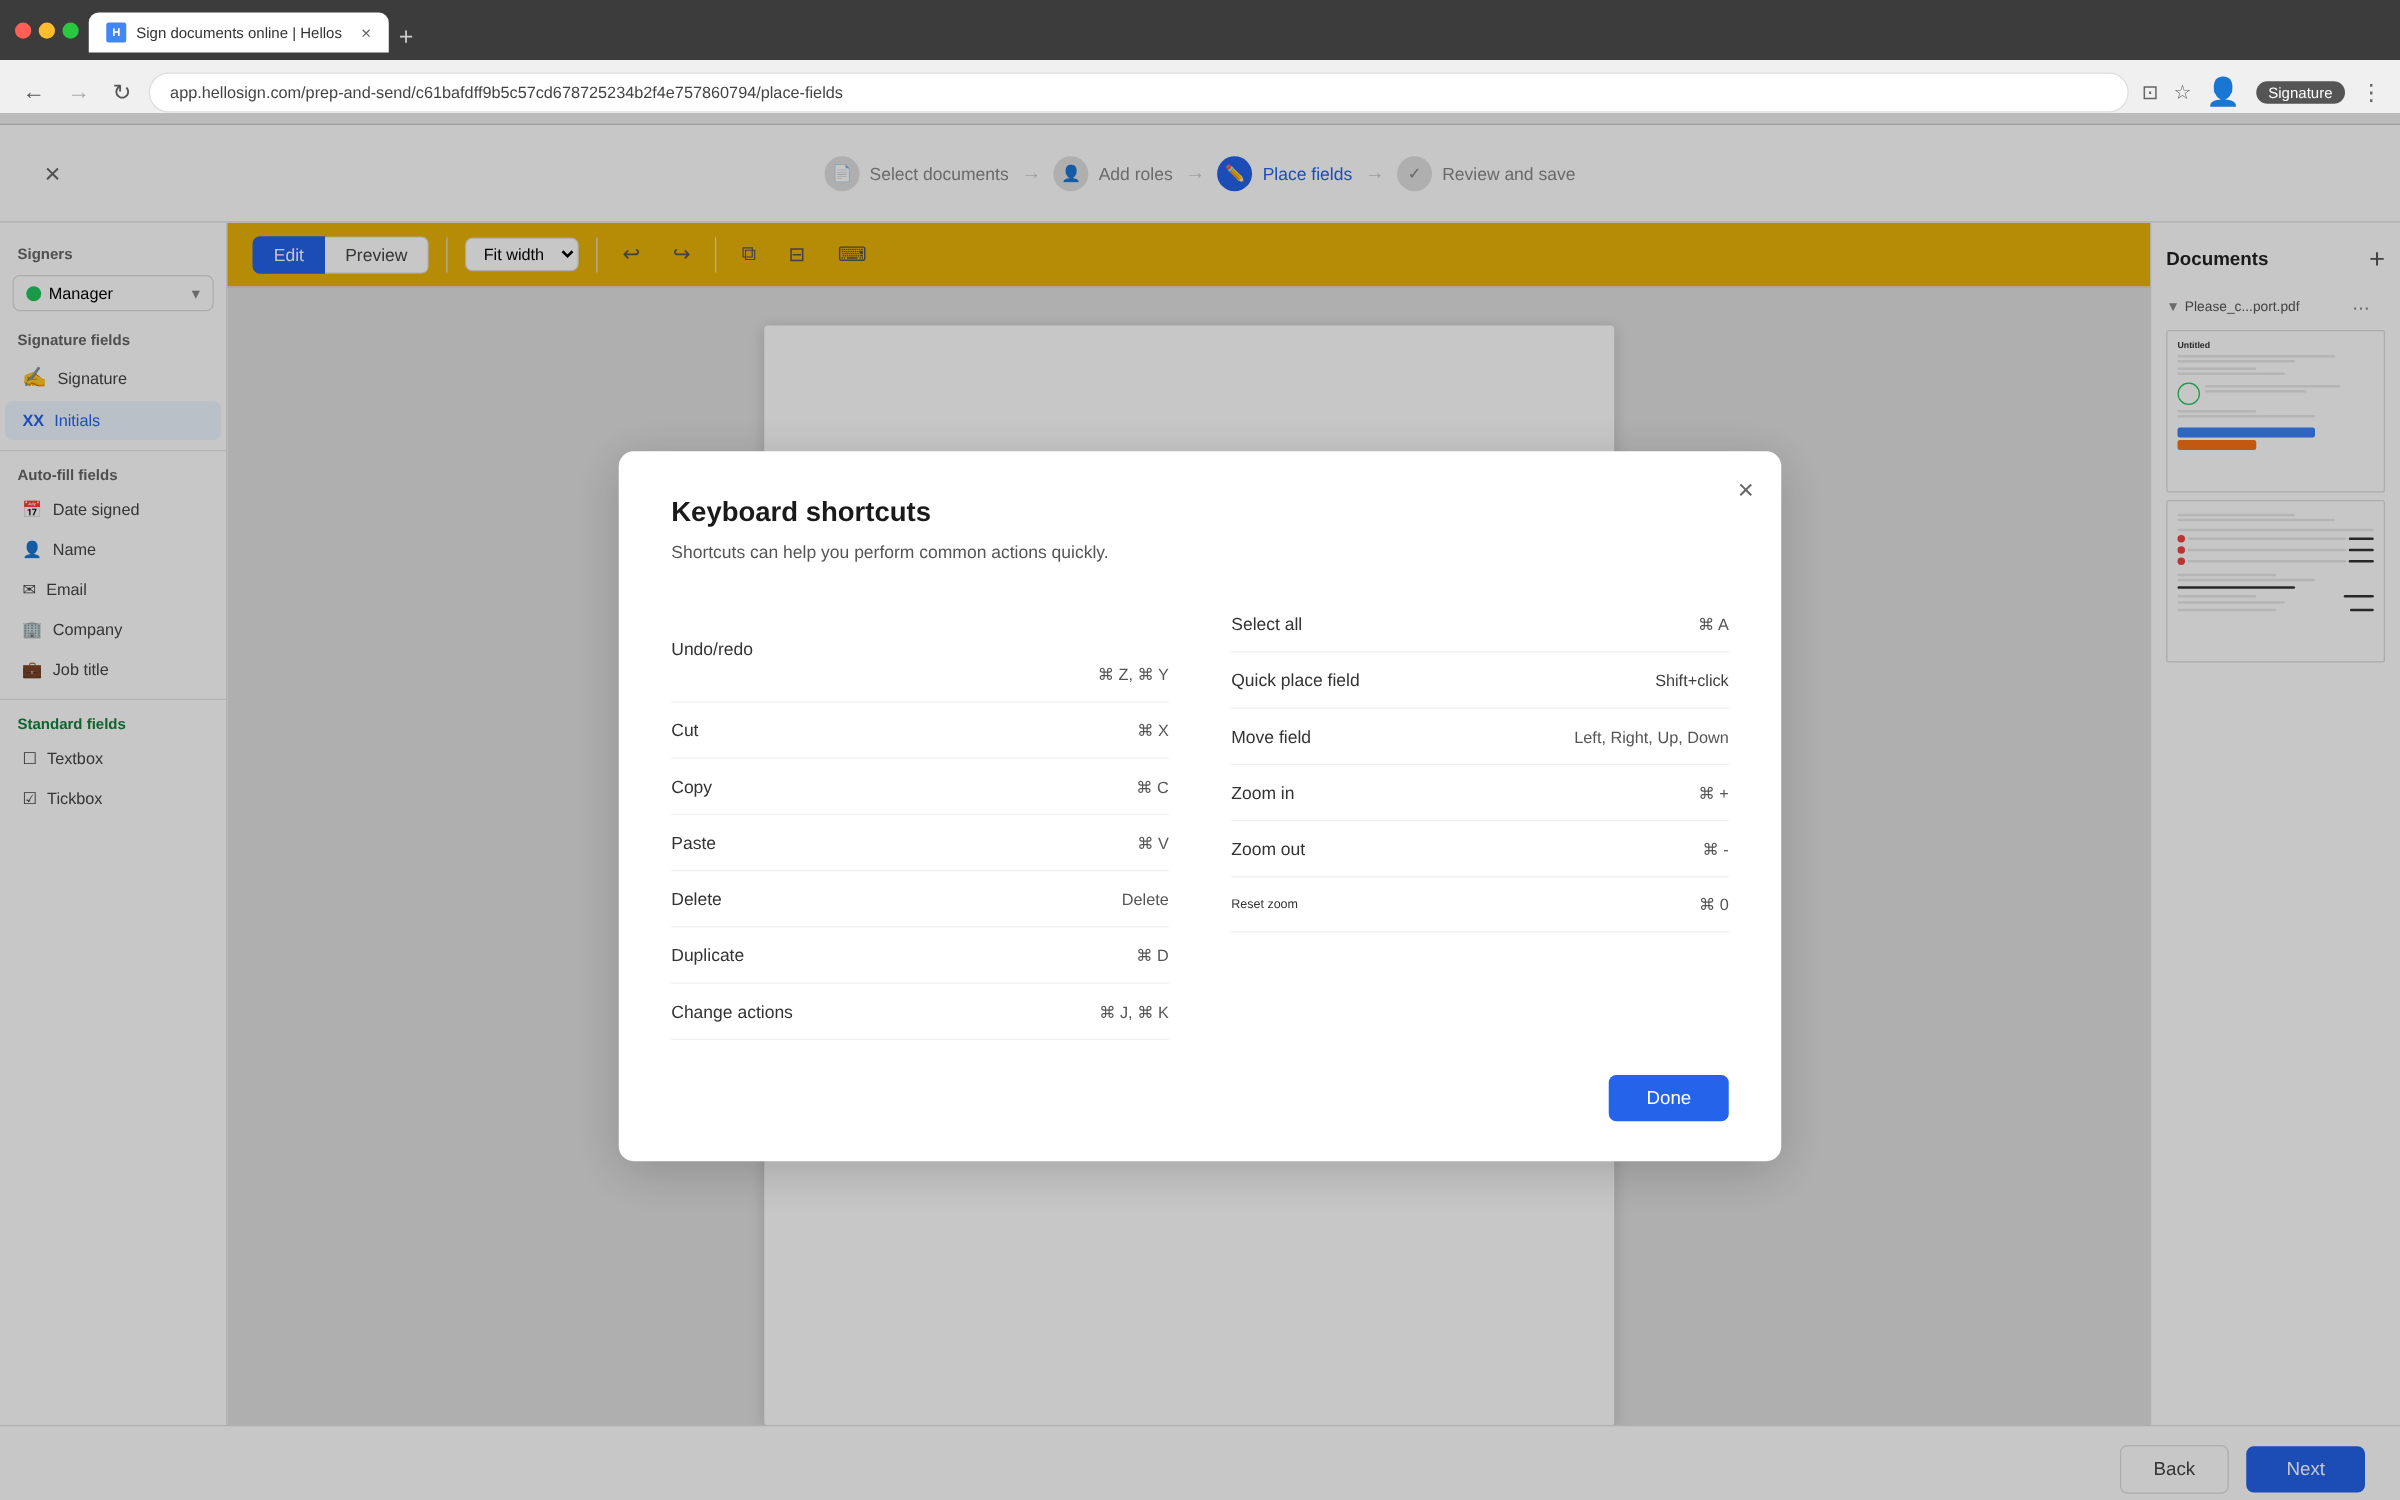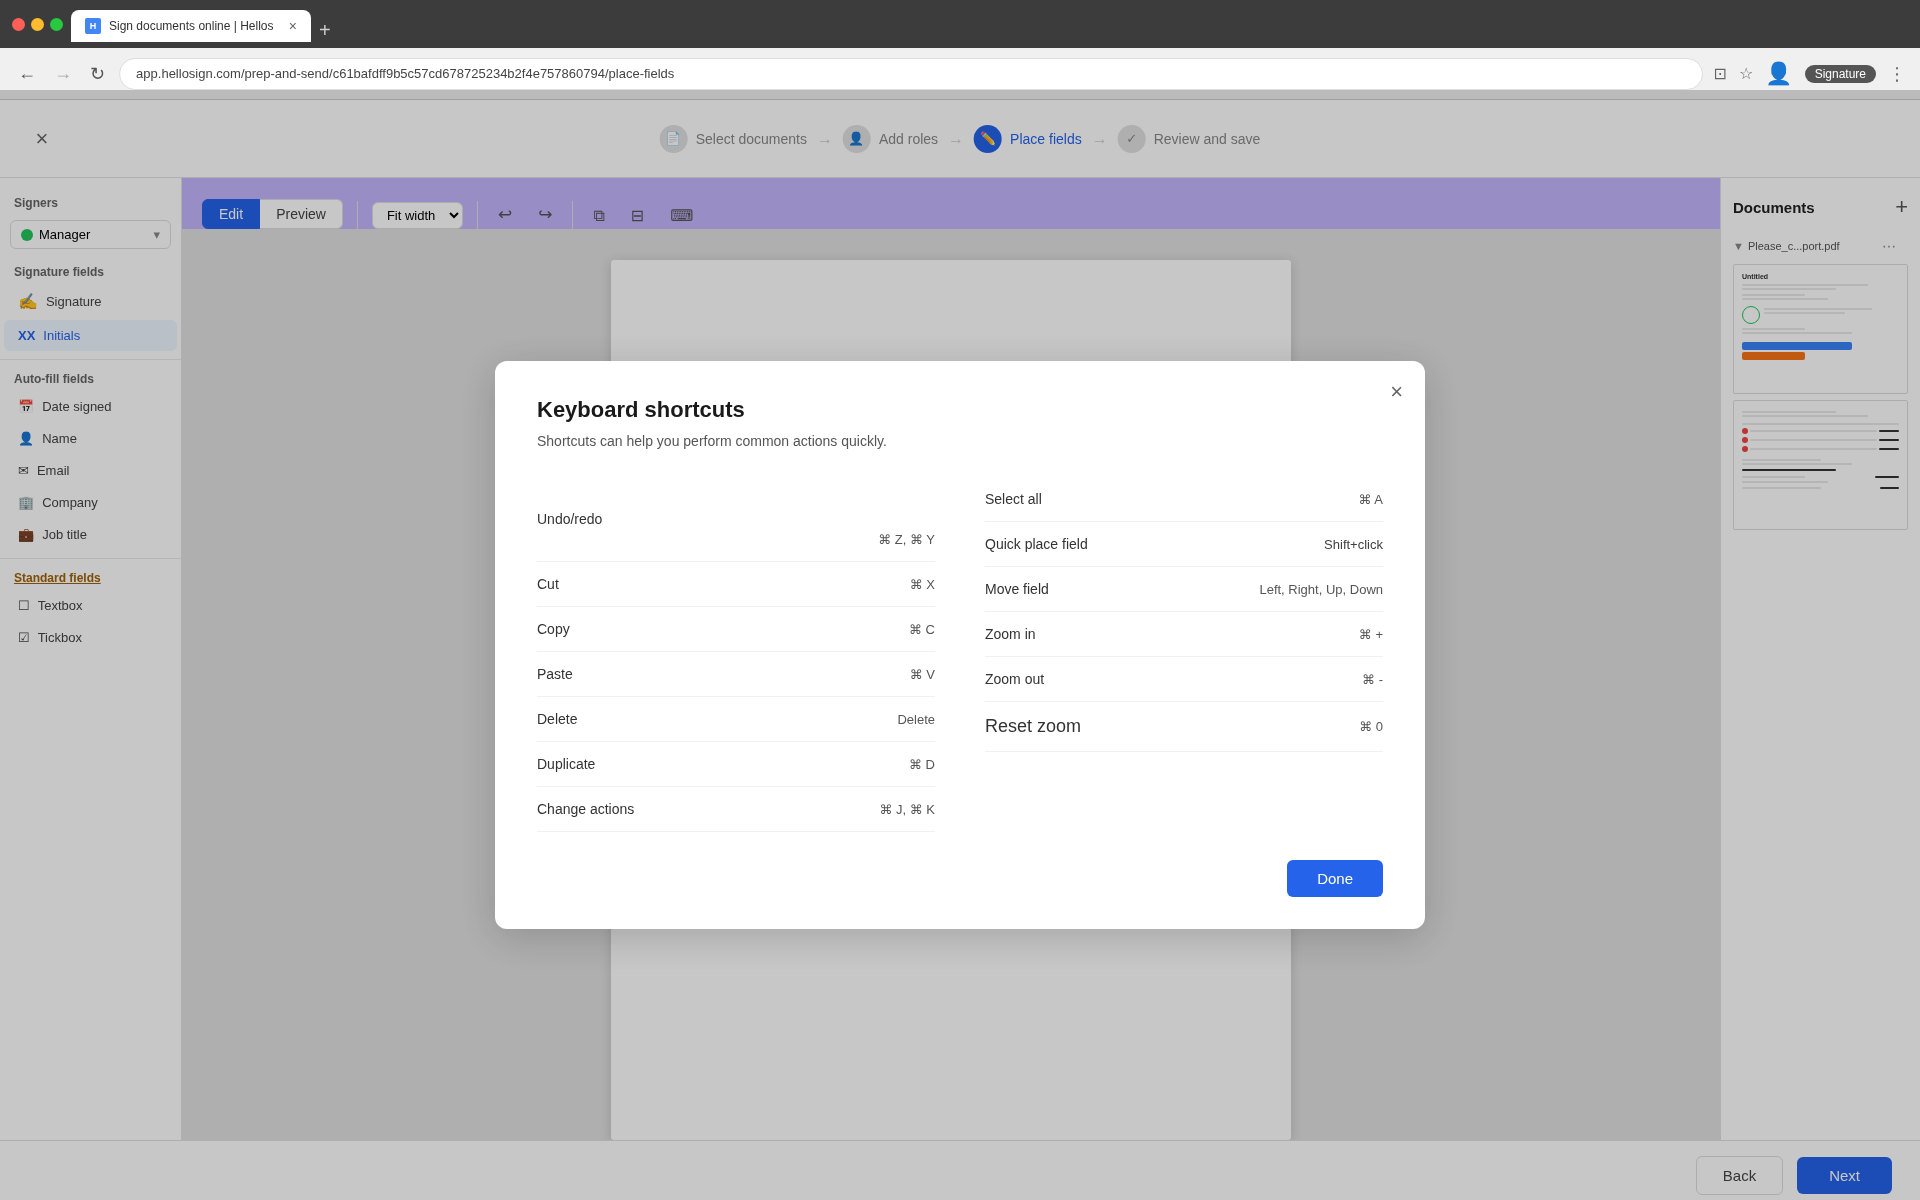--- a/index.html
+++ b/index.html
@@ -120,36 +120,36 @@
         <span>Company</span>
       </div>
 
       <div style="display:flex;align-items:center;gap:8px;padding:8px 14px;cursor:pointer;font-size:13px;color:#444;margin:1px 4px;border-radius:6px;">
         <span>💼</span>
         <span>Job title</span>
       </div>
 
       <div style="height:1px;background:#e8e8e8;margin:8px 0;"></div>
 
-      <div style="font-size:12px;font-weight:600;color:#a16207;padding:4px 14px;text-decoration:underline;">Standard fields</div>
+      <div style="font-size:12px;font-weight:600;color:#15803d;padding:4px 14px;">Standard fields</div>
 
       <div style="display:flex;align-items:center;gap:8px;padding:8px 14px;cursor:pointer;font-size:13px;color:#444;margin:1px 4px;border-radius:6px;">
         <span>☐</span>
         <span>Textbox</span>
       </div>
 
       <div style="display:flex;align-items:center;gap:8px;padding:8px 14px;cursor:pointer;font-size:13px;color:#444;margin:1px 4px;border-radius:6px;">
         <span>☑</span>
         <span>Tickbox</span>
       </div>
     </div>
 
     <div style="flex:1;display:flex;flex-direction:column;">
 
-      <div style="background:#c4b5fd;border-bottom:1px solid #e0e0e0;height:52px;display:flex;align-items:flex-end;padding:0 20px;gap:14px;">
+      <div style="background:#eab308;border-bottom:1px solid #e0e0e0;height:52px;display:flex;align-items:center;padding:0 20px;gap:14px;">
         <div style="display:flex;">
           <button style="padding:6px 16px;font-size:14px;border:1px solid #2563eb;cursor:pointer;background:#2563eb;color:#fff;border-radius:6px 0 0 6px;">Edit</button>
           <button style="padding:6px 16px;font-size:14px;border:1px solid #ddd;cursor:pointer;background:#fff;color:#444;border-radius:0 6px 6px 0;border-left:none;">Preview</button>
         </div>
         <div style="width:1px;height:28px;background:#e0e0e0;"></div>
         <select style="border:1px solid #ddd;border-radius:6px;padding:4px 10px;font-size:13px;background:#fff;cursor:pointer;">
           <option>Fit width</option>
           <option>50%</option>
           <option>75%</option>
           <option>100%</option>
@@ -304,21 +304,21 @@
         </div>
         <div style="display:flex;align-items:center;justify-content:space-between;padding:14px 0;border-bottom:1px solid #f0f0f0;">
           <span style="font-size:14px;color:#333;">Zoom in</span>
           <span style="font-size:13px;color:#555;">⌘ +</span>
         </div>
         <div style="display:flex;align-items:center;justify-content:space-between;padding:14px 0;border-bottom:1px solid #f0f0f0;">
           <span style="font-size:14px;color:#333;">Zoom out</span>
           <span style="font-size:13px;color:#555;">⌘ -</span>
         </div>
         <div style="display:flex;align-items:center;justify-content:space-between;padding:14px 0;border-bottom:1px solid #f0f0f0;">
-          <span style="font-size:18px;color:#333;">Reset zoom</span>
+          <span style="font-size:10px;color:#333;">Reset zoom</span>
           <span style="font-size:13px;color:#555;">⌘ 0</span>
         </div>
       </div>
     </div>
 
     <div style="display:flex;justify-content:flex-end;margin-top:28px;">
       <button style="background:#2563eb;color:#fff;border:none;border-radius:6px;padding:10px 30px;font-size:15px;cursor:pointer;font-weight:500;">Done</button>
     </div>
   </div>
 </div>

